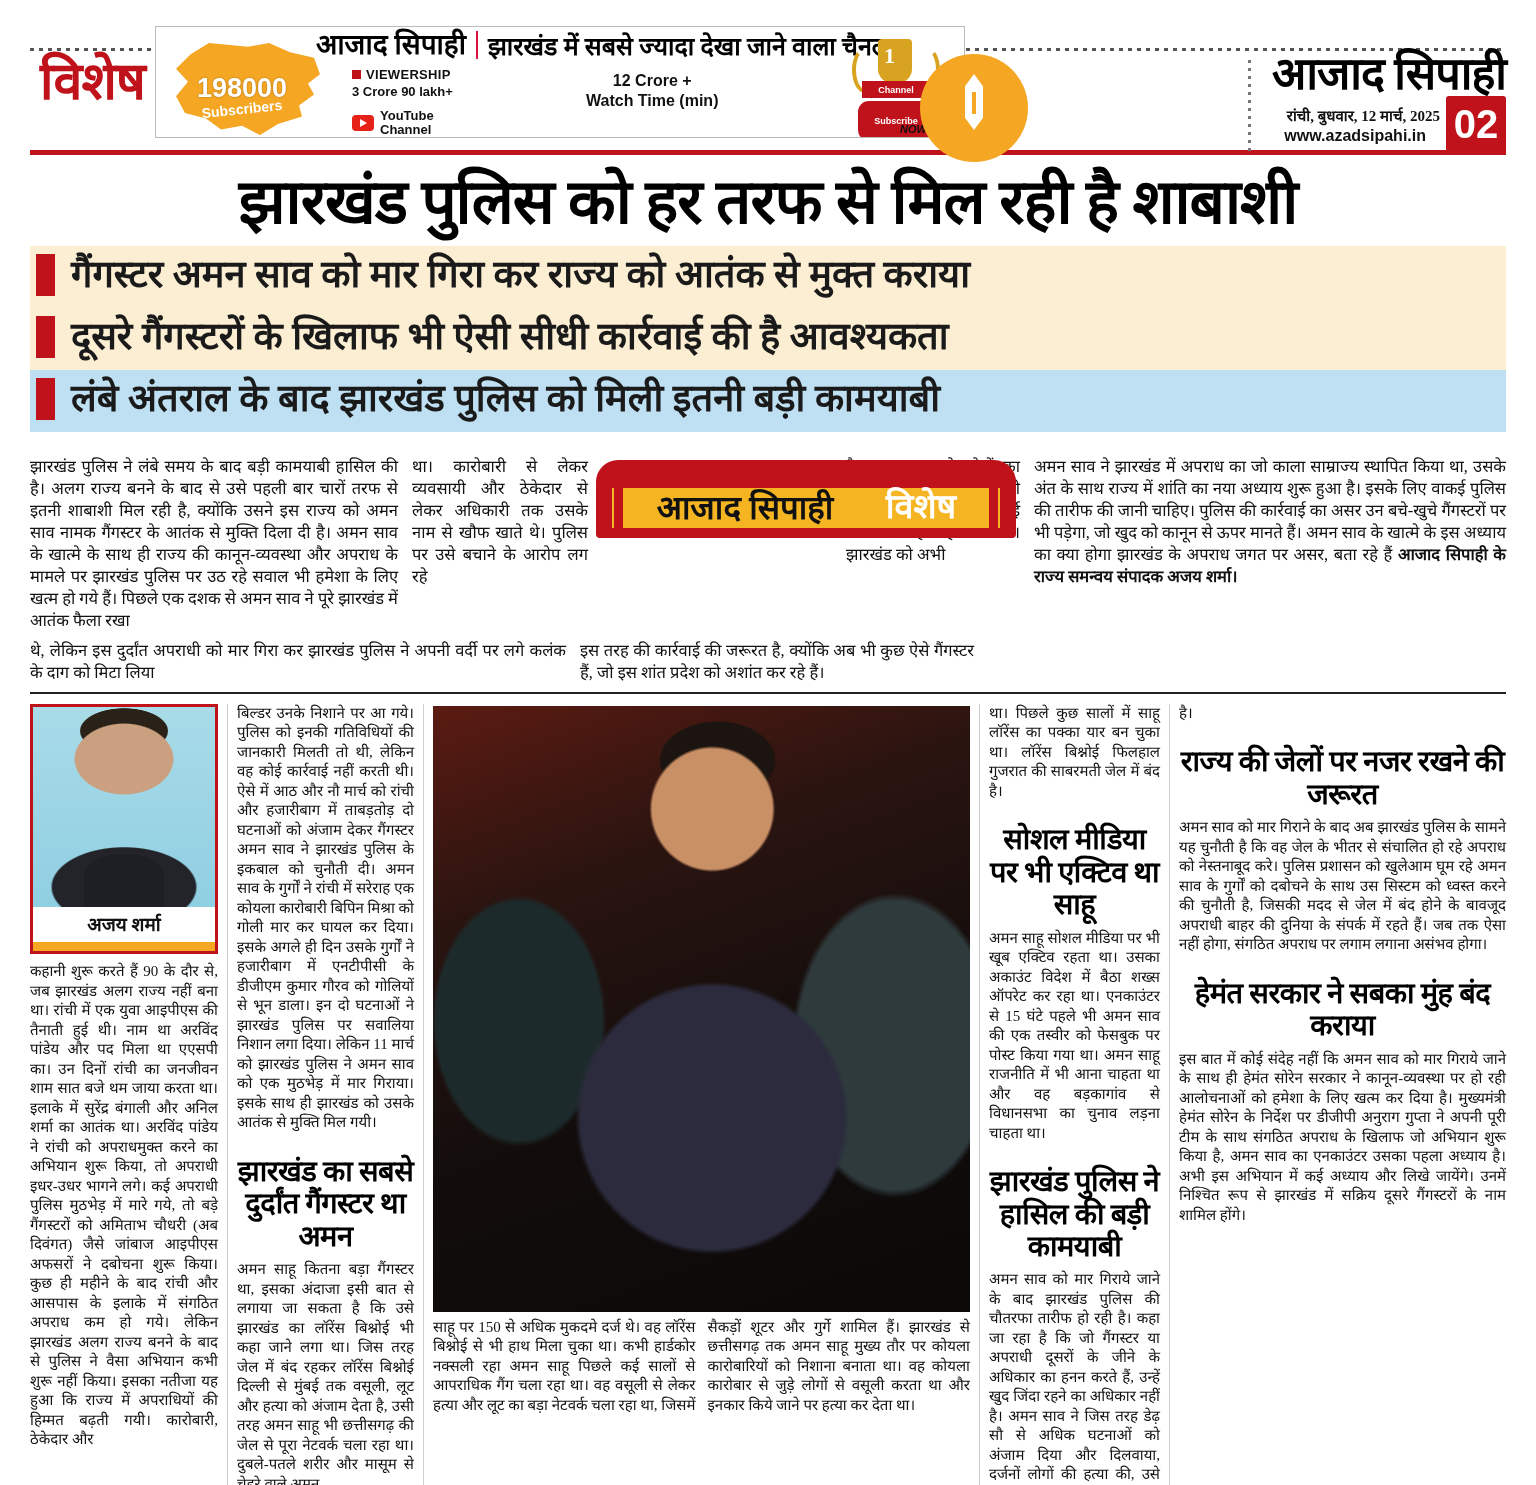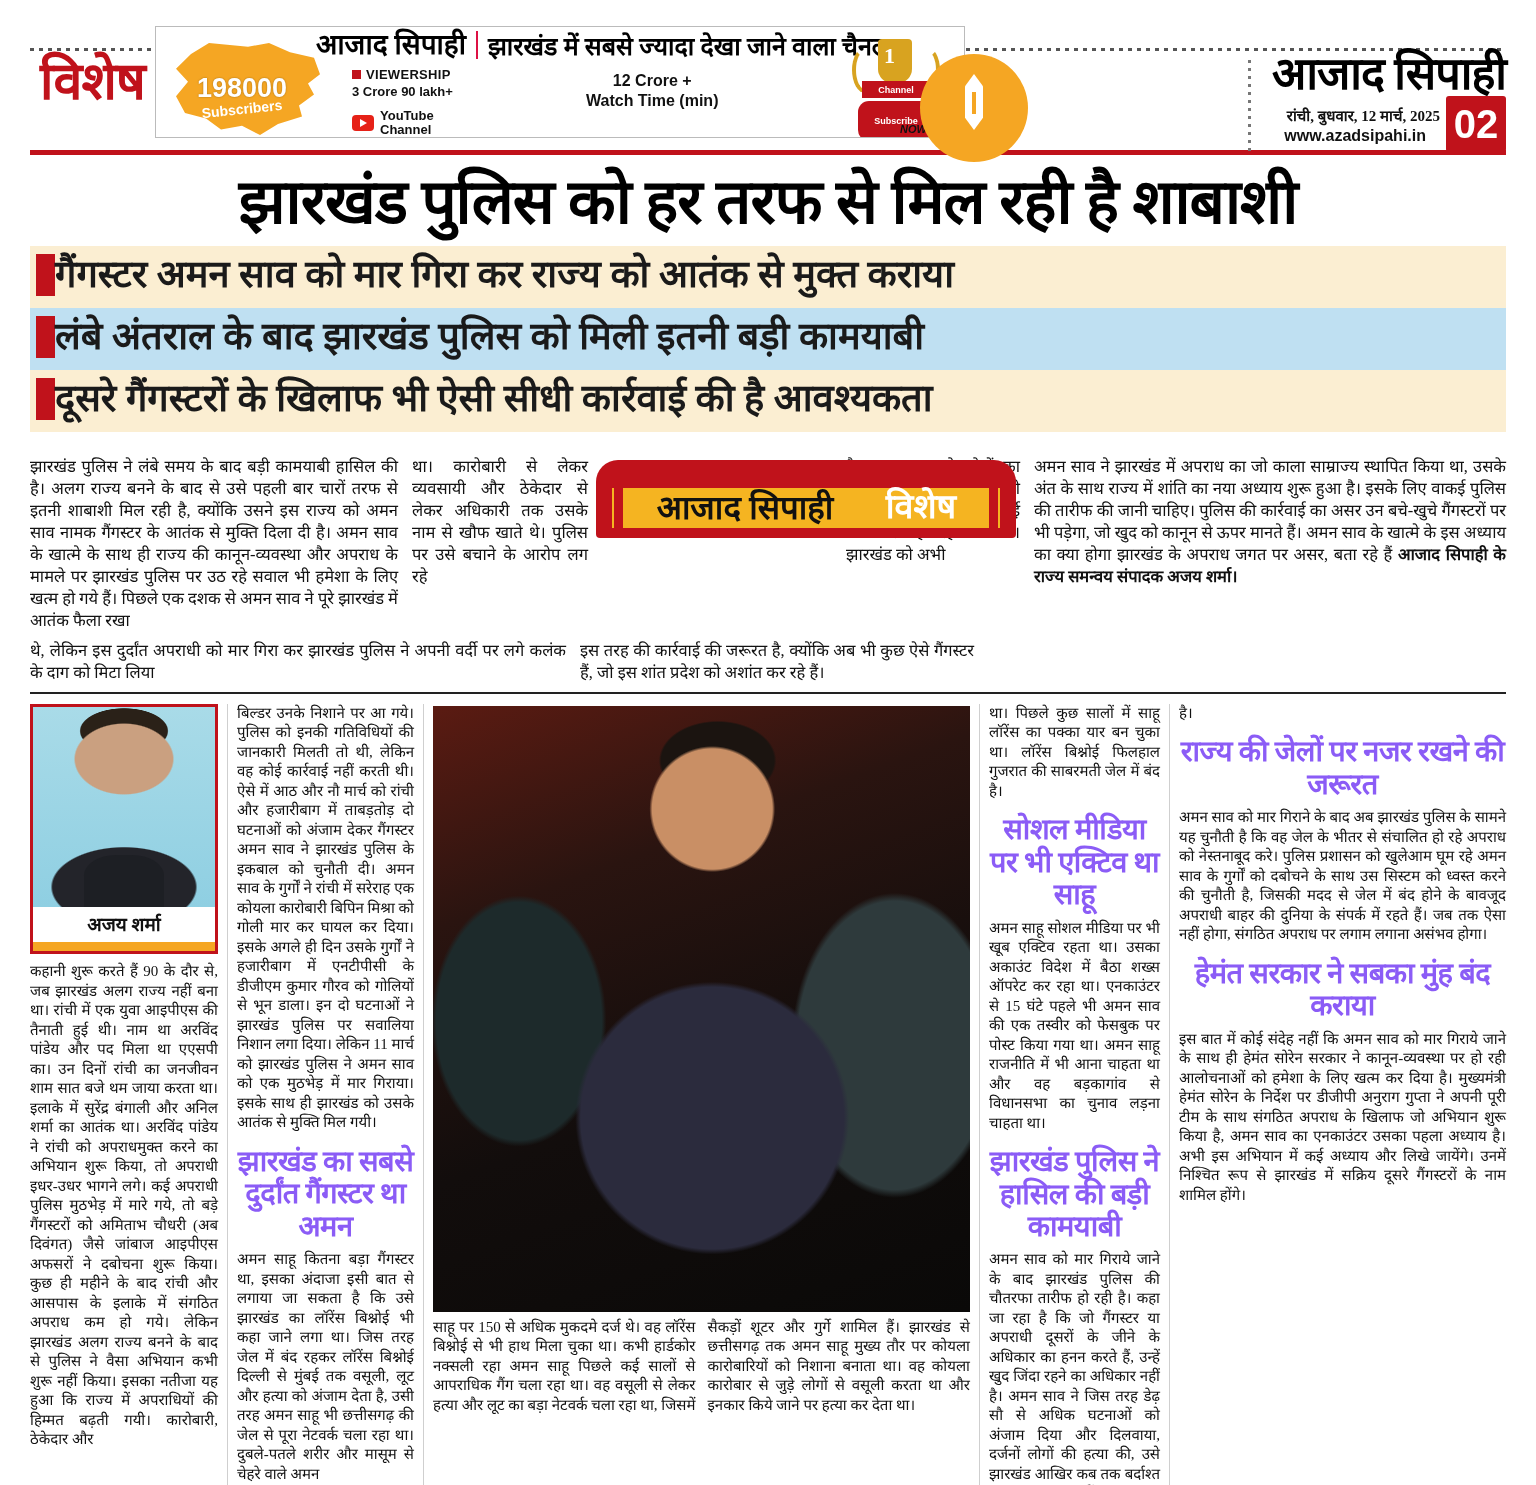--- a/index.html
+++ b/index.html
@@ -129,21 +129,21 @@
 
   
   .headline {
     text-align:center; font-weight:bold; font-size:62px; line-height:1.15;
     letter-spacing:-1px; margin:12px 0 8px; color:#000;
   }
 
   
   .bullets { margin-bottom:14px; }
   .bullet-row {
-    display:flex; align-items:center; padding:8px 6px 12px 6px;
+    display:flex; align-items:center; gap:16px; padding:8px 6px 12px 6px;
     font-weight:bold; font-size:38px; line-height:1.1; color:#1a1a1a;
   }
   .bullet-row .sq { flex:0 0 auto; width:19px; height:42px; background:#c0121b; }
   .bullet-row.cream { background:#fbeed2; }
   .bullet-row.blue  { background:#bfe0f2; }
   .intro {
     display:flex; gap:14px; padding:10px 0 8px; position:relative;
   }
   .intro .col { flex:1 1 0; font-size:16.5px; line-height:1.33; text-align:justify; }
   .intro .col.narrow { flex:0 0 176px; }
@@ -186,21 +186,21 @@
   .bcol {
     flex:1 1 0; padding:0 9px; font-size:15px; line-height:1.3; text-align:justify;
     border-right:1px solid #cfcfcf; position:relative;
   }
   .bcol:first-child { padding-left:0; }
   .bcol:last-child  { border-right:none; padding-right:0; }
   .bcol p { margin:0 0 6px; }
 
   .subhead {
     text-align:center; font-weight:bold; font-size:29px; line-height:1.12;
-    margin:12px 0 8px; color:#8b5cf6; letter-spacing:-.5px;
+    margin:22px 0 8px; color:#000000; letter-spacing:-.5px;
   }
 
   
   .author-card { width:188px; margin:0 0 8px; border:3px solid #c0121b; background:#fff; }
   .author-photo {
     height:200px;
     background:
       radial-gradient(ellipse 46% 30% at 50% 26%, #caa080 0 58%, rgba(0,0,0,0) 60%),
       radial-gradient(ellipse 34% 16% at 50% 12%, #2a2118 0 70%, rgba(0,0,0,0) 72%),
       radial-gradient(ellipse 56% 28% at 50% 90%, #23242a 0 70%, rgba(0,0,0,0) 72%),
@@ -301,27 +301,27 @@
 
   <div class="red-rule"></div>
 
   <div class="headline">झारखंड पुलिस को हर तरफ से मिल रही है शाबाशी</div>
 
   <div class="bullets">
     <div class="bullet-row cream">
       <span class="sq"></span>
       <span>गैंगस्टर अमन साव को मार गिरा कर राज्य को आतंक से मुक्त कराया</span>
     </div>
+    <div class="bullet-row cream">
+      <span class="sq"></span>
+      <span>दूसरे गैंगस्टरों के खिलाफ भी ऐसी सीधी कार्रवाई की है आवश्यकता</span>
+    </div>
     <div class="bullet-row blue">
       <span class="sq"></span>
       <span>लंबे अंतराल के बाद झारखंड पुलिस को मिली इतनी बड़ी कामयाबी</span>
-    </div>
-    <div class="bullet-row cream">
-      <span class="sq"></span>
-      <span>दूसरे गैंगस्टरों के खिलाफ भी ऐसी सीधी कार्रवाई की है आवश्यकता</span>
     </div>
   </div>
 
   <div class="intro">
     <div class="col" style="flex:0 0 368px">झारखंड पुलिस ने लंबे समय के बाद बड़ी कामयाबी हासिल की है। अलग राज्य बनने के बाद से उसे पहली बार चारों तरफ से इतनी शाबाशी मिल रही है, क्योंकि उसने इस राज्य को अमन साव नामक गैंगस्टर के आतंक से मुक्ति दिला दी है। अमन साव के खात्मे के साथ ही राज्य की कानून-व्यवस्था और अपराध के मामले पर झारखंड पुलिस पर उठ रहे सवाल भी हमेशा के लिए खत्म हो गये हैं। पिछले एक दशक से अमन साव ने पूरे झारखंड में आतंक फैला रखा</div>
     <div class="col narrow">था। कारोबारी से लेकर व्यवसायी और ठेकेदार से लेकर अधिकारी तक उसके नाम से खौफ खाते थे। पुलिस पर उसे बचाने के आरोप लग रहे</div>
 
     <div class="as-banner">
       <div class="shell"></div>
       <div class="gold"></div>

